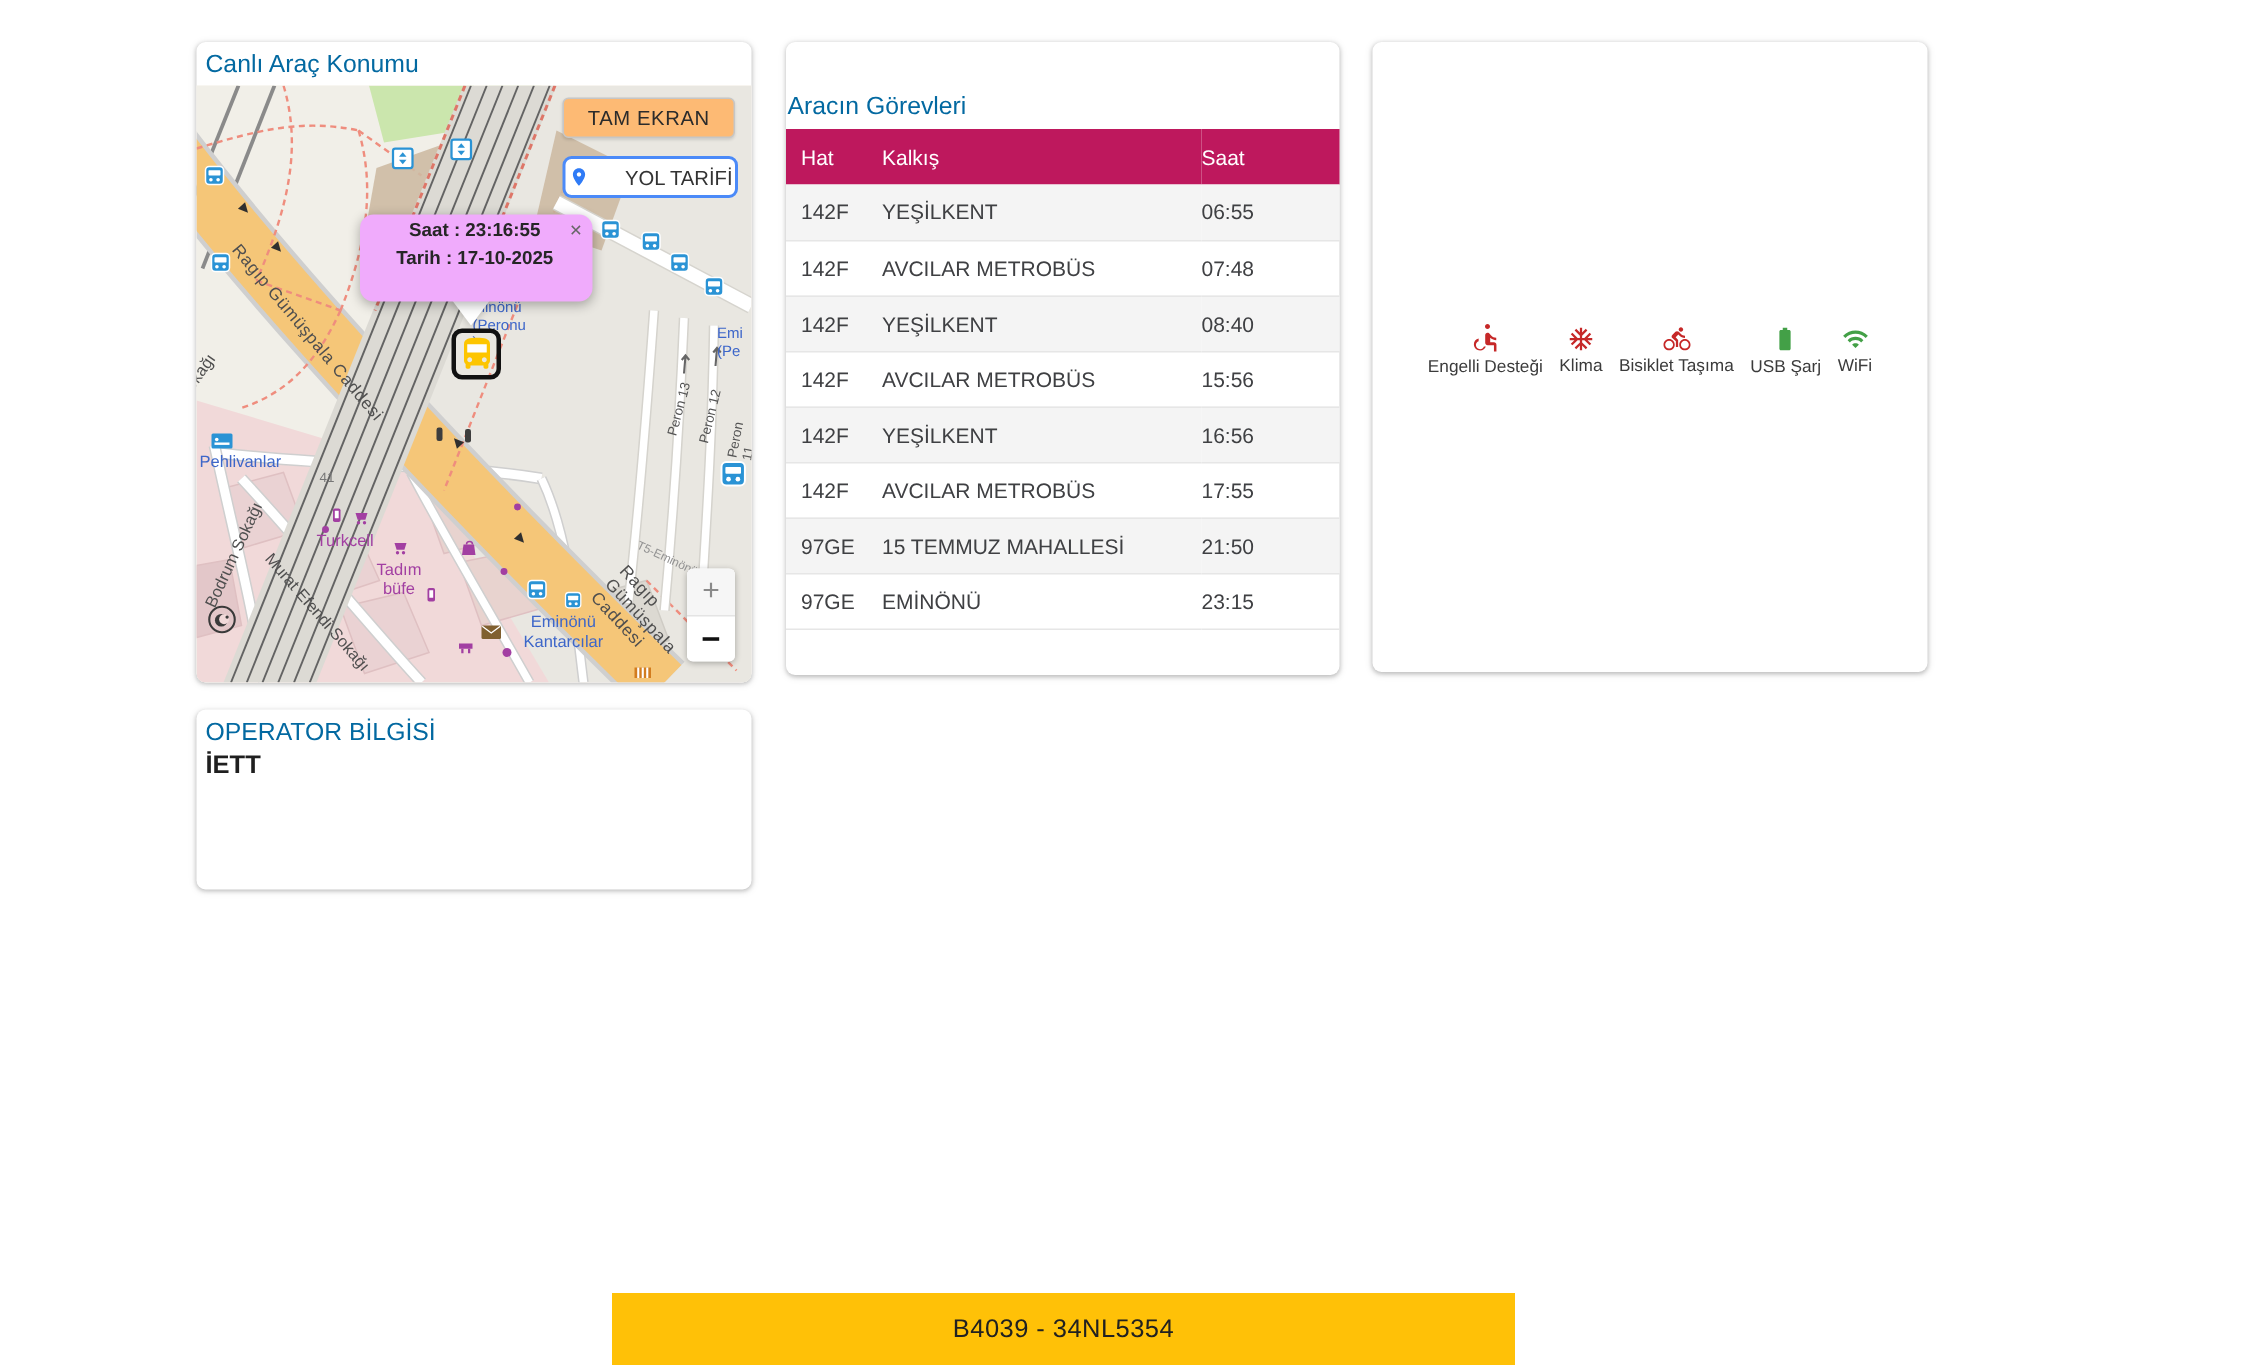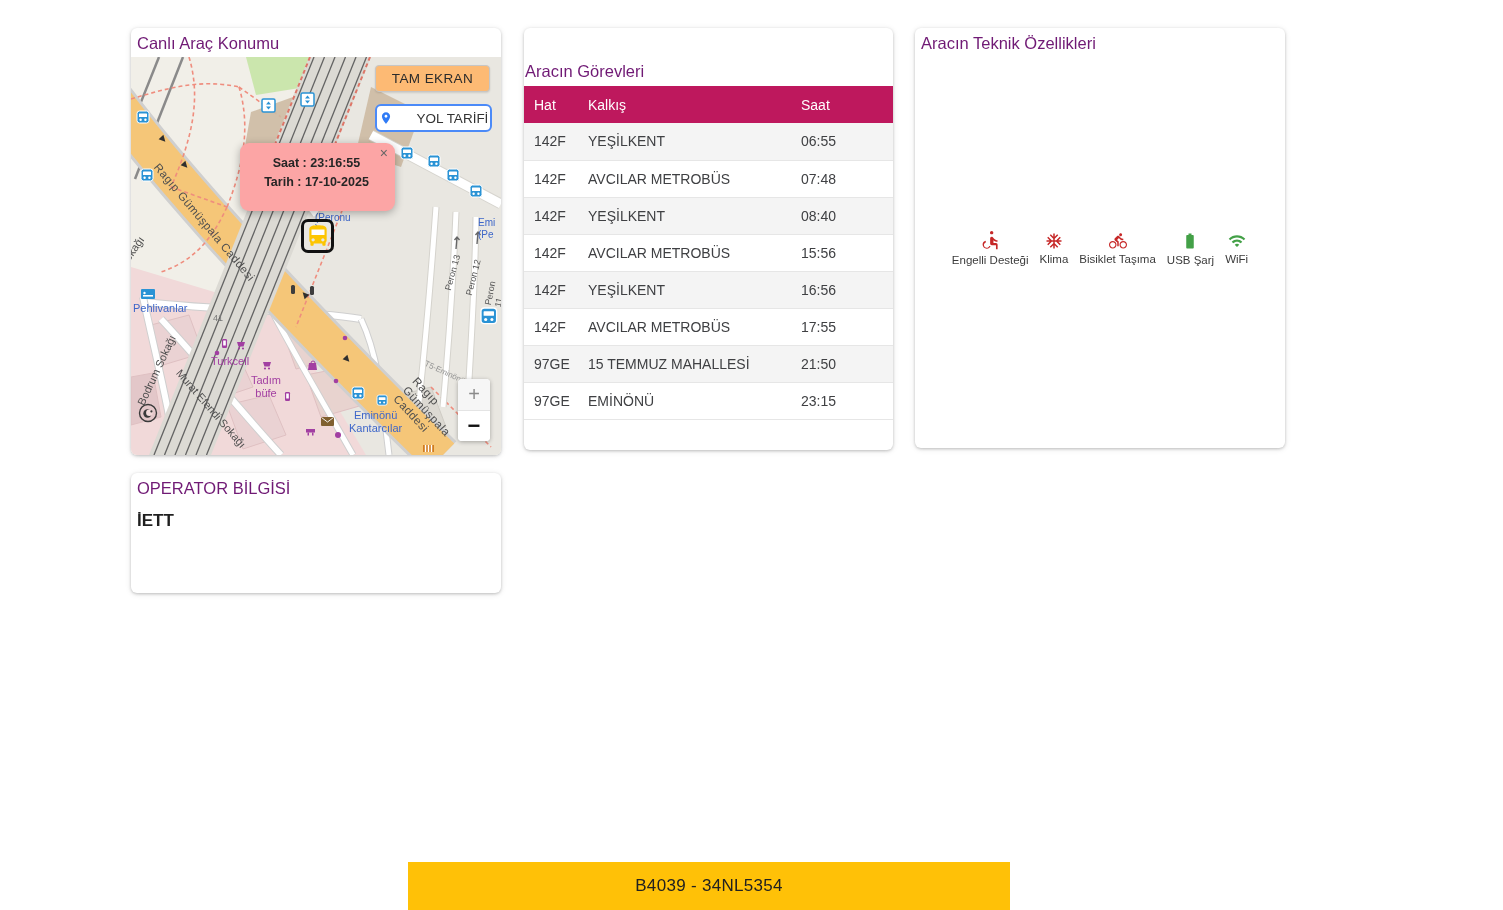--- a/index.html
+++ b/index.html
@@ -1,34 +1,34 @@
 <!DOCTYPE html>
 <html><head>
 <meta charset="utf-8">
 <style>
   * { margin:0; padding:0; box-sizing:border-box; }
   html,body { width:1503px; height:910px; background:#ffffff; font-family:"Liberation Sans", sans-serif; position:relative; overflow:hidden; }
   .card { position:absolute; background:#fff; border-radius:6px; box-shadow:0 1px 3px rgba(0,0,0,.2), 0 1px 6px rgba(0,0,0,.1); }
-  .card-title { font-size:16.5px; color:#701a75; padding:6px 8px 5px 6px; white-space:nowrap; }
+  .card-title { font-size:16.5px; color:#0369a1; padding:6px 8px 5px 6px; white-space:nowrap; }
 
   
   .card-map { left:131px; top:28px; width:370px; height:427px; }
   .map { position:absolute; left:0; top:29px; right:0; bottom:0; overflow:hidden; border-radius:0 0 6px 6px; background:#f1efe8; }
   .map svg.basemap { position:absolute; left:0; top:0; z-index:0; }
   .mlabel { position:absolute; z-index:2; font-size:11px; color:#4f4f4f; white-space:pre-line; transform-origin:0 0; line-height:1.15; pointer-events:none; }
   .mlabel.blue { color:#3d66c9; }
   .mlabel.purple { color:#a23fa2; }
   .mlabel.gray { color:#555; font-size:9px; }
   .mlabel.faint { color:#929292; font-size:8px; }
   .mlabel.center { text-align:center; }
 
   .btn-fullscreen { position:absolute; z-index:6; left:244px; top:8px; width:115px; height:27px; background:#fdba74; border:1px solid #c6c6c6; border-radius:4px; font-size:13.5px; font-weight:500; color:#2b2b2b; letter-spacing:.4px; box-shadow:0 1px 2px rgba(0,0,0,.12); display:flex; align-items:center; justify-content:center; cursor:pointer; font-family:inherit; }
   .btn-directions { position:absolute; z-index:6; left:244px; top:47px; width:117px; height:28px; background:#fff; border:2px solid #4b8af8; border-radius:6px; font-size:13.5px; font-weight:500; color:#333; display:flex; align-items:center; justify-content:center; gap:24px; cursor:pointer; font-family:inherit; }
 
-  .tooltip { position:absolute; z-index:5; left:109px; top:86px; width:155px; height:68px; background:#fca5a5; border-radius:9px; box-shadow:0 2px 8px rgba(0,0,0,.3); padding:11px 14px 8px 12px; text-align:center; }
+  .tooltip { position:absolute; z-index:5; left:109px; top:86px; width:155px; height:58px; background:#f0abfc; border-radius:9px; box-shadow:0 2px 8px rgba(0,0,0,.3); padding:1px 14px 8px 12px; text-align:center; }
   .tooltip .tline { font-size:12.5px; font-weight:700; color:#262626; line-height:1.55; white-space:nowrap; }
   .tooltip-close { position:absolute; top:3px; right:7px; font-size:14px; color:#666; cursor:pointer; line-height:1; background:none; border:none; font-family:inherit; }
   .tooltip-tail { position:absolute; z-index:4; left:168px; top:140px; width:0; height:0; border-left:15px solid transparent; border-right:15px solid transparent; border-top:20px solid #fff; filter:drop-shadow(0 2px 2px rgba(0,0,0,.15)); }
 
   .bus-marker { position:absolute; z-index:3; left:170px; top:162px; width:33px; height:34px; border:3px solid #111; border-radius:7px; display:flex; align-items:center; justify-content:center; cursor:pointer; background:transparent; }
 
   .zoomctl { position:absolute; z-index:6; left:327px; top:322px; width:32px; background:#fff; border-radius:4px; box-shadow:0 1px 4px rgba(0,0,0,.3); overflow:hidden; }
   .zoomctl button { display:block; width:100%; height:31px; border:none; background:#f6f6f6; font-size:20px; color:#8a8a8a; cursor:pointer; font-family:inherit; }
   .zoomctl button + button { border-top:1px solid #e4e4e4; background:#fff; color:#111; font-size:22px; font-weight:700; }
 
@@ -42,21 +42,21 @@
   table.tasks tbody tr:nth-child(odd) { background:#f4f4f4; }
 
   
   .card-tech { left:915px; top:28px; width:370px; height:420px; display:flex; flex-direction:column; }
   .features { flex:1; display:flex; align-items:center; justify-content:center; gap:11px; padding-bottom:10px; }
   .feature { display:flex; flex-direction:column; align-items:center; }
   .feature .flabel { font-size:11.5px; color:#3b3b3b; margin-top:3px; white-space:nowrap; }
 
   
   .card-operator { left:131px; top:473px; width:370px; height:120px; }
-  .operator-name { font-size:17px; font-weight:700; color:#1f1f1f; padding:0 8px 0 6px; margin-top:11px; }
+  .operator-name { font-size:17px; font-weight:700; color:#1f1f1f; padding:0 8px 0 6px; margin-top:0; }
 
   
   .footer-bar { position:absolute; left:408px; top:862px; width:602px; height:48px; background:#FFC107; display:flex; align-items:center; justify-content:center; font-size:17px; font-weight:500; color:#212121; letter-spacing:.3px; }
 </style>
 </head>
 <body>
 
 <div class="card card-map">
   <div class="card-title">Canlı Araç Konumu</div>
   <div class="map">
@@ -327,21 +327,20 @@
         <tr>
           <td>97GE</td>
           <td>EMİNÖNÜ</td>
           <td>23:15</td>
         </tr>
       </tbody>
   </table>
 </div>
 
 <div class="card card-tech">
-  <div class="card-title">Aracın Teknik Özellikleri</div>
   <div class="features">
     <div class="feature">
       <svg width="20" height="20" viewBox="0 0 24 24">
           <path fill="#c62828" d="M14 4c1.1 0 2-.9 2-2s-.9-2-2-2-2 .9-2 2 .9 2 2 2zm7 9v-2c-1.54.02-3.09-.75-4.07-1.83l-1.29-1.43c-.17-.19-.38-.34-.61-.45-.31-.18-.68-.28-1.06-.26-1.05.05-1.81.98-1.81 2.03V15c0 1.1.9 2 2 2h5v5h2v-5.5c0-1.1-.9-2-2-2h-3v-3.45c1.29 1.07 3.25 1.94 5 1.95zm-9.83 5c-.46 1.28-1.68 2.2-3.12 2.2-1.84 0-3.33-1.49-3.33-3.33 0-1.44.92-2.66 2.2-3.12v-2.09C4.55 12.18 3.1 13.92 3.1 16.2c0 2.76 2.24 5 5 5 2.28 0 4.02-1.45 4.54-3.2h-1.47z"></path>
         </svg>
       <span class="flabel">Engelli Desteği</span>
     </div>
     <div class="feature">
       <svg width="18" height="18" viewBox="0 0 24 24">
           <path fill="#c62828" d="M22 11h-4.17l3.24-3.24-1.41-1.42L15 11h-2V9l4.66-4.66-1.42-1.41L13 6.17V2h-2v4.17L7.76 2.93 6.34 4.34 11 9v2H9L4.34 6.34 2.93 7.76 6.17 11H2v2h4.17l-3.24 3.24 1.41 1.42L9 13h2v2l-4.66 4.66 1.42 1.41L11 17.83V22h2v-4.17l3.24 3.24 1.42-1.41L13 15v-2h2l4.66 4.66 1.41-1.42L17.83 13H22v-2z"></path>

